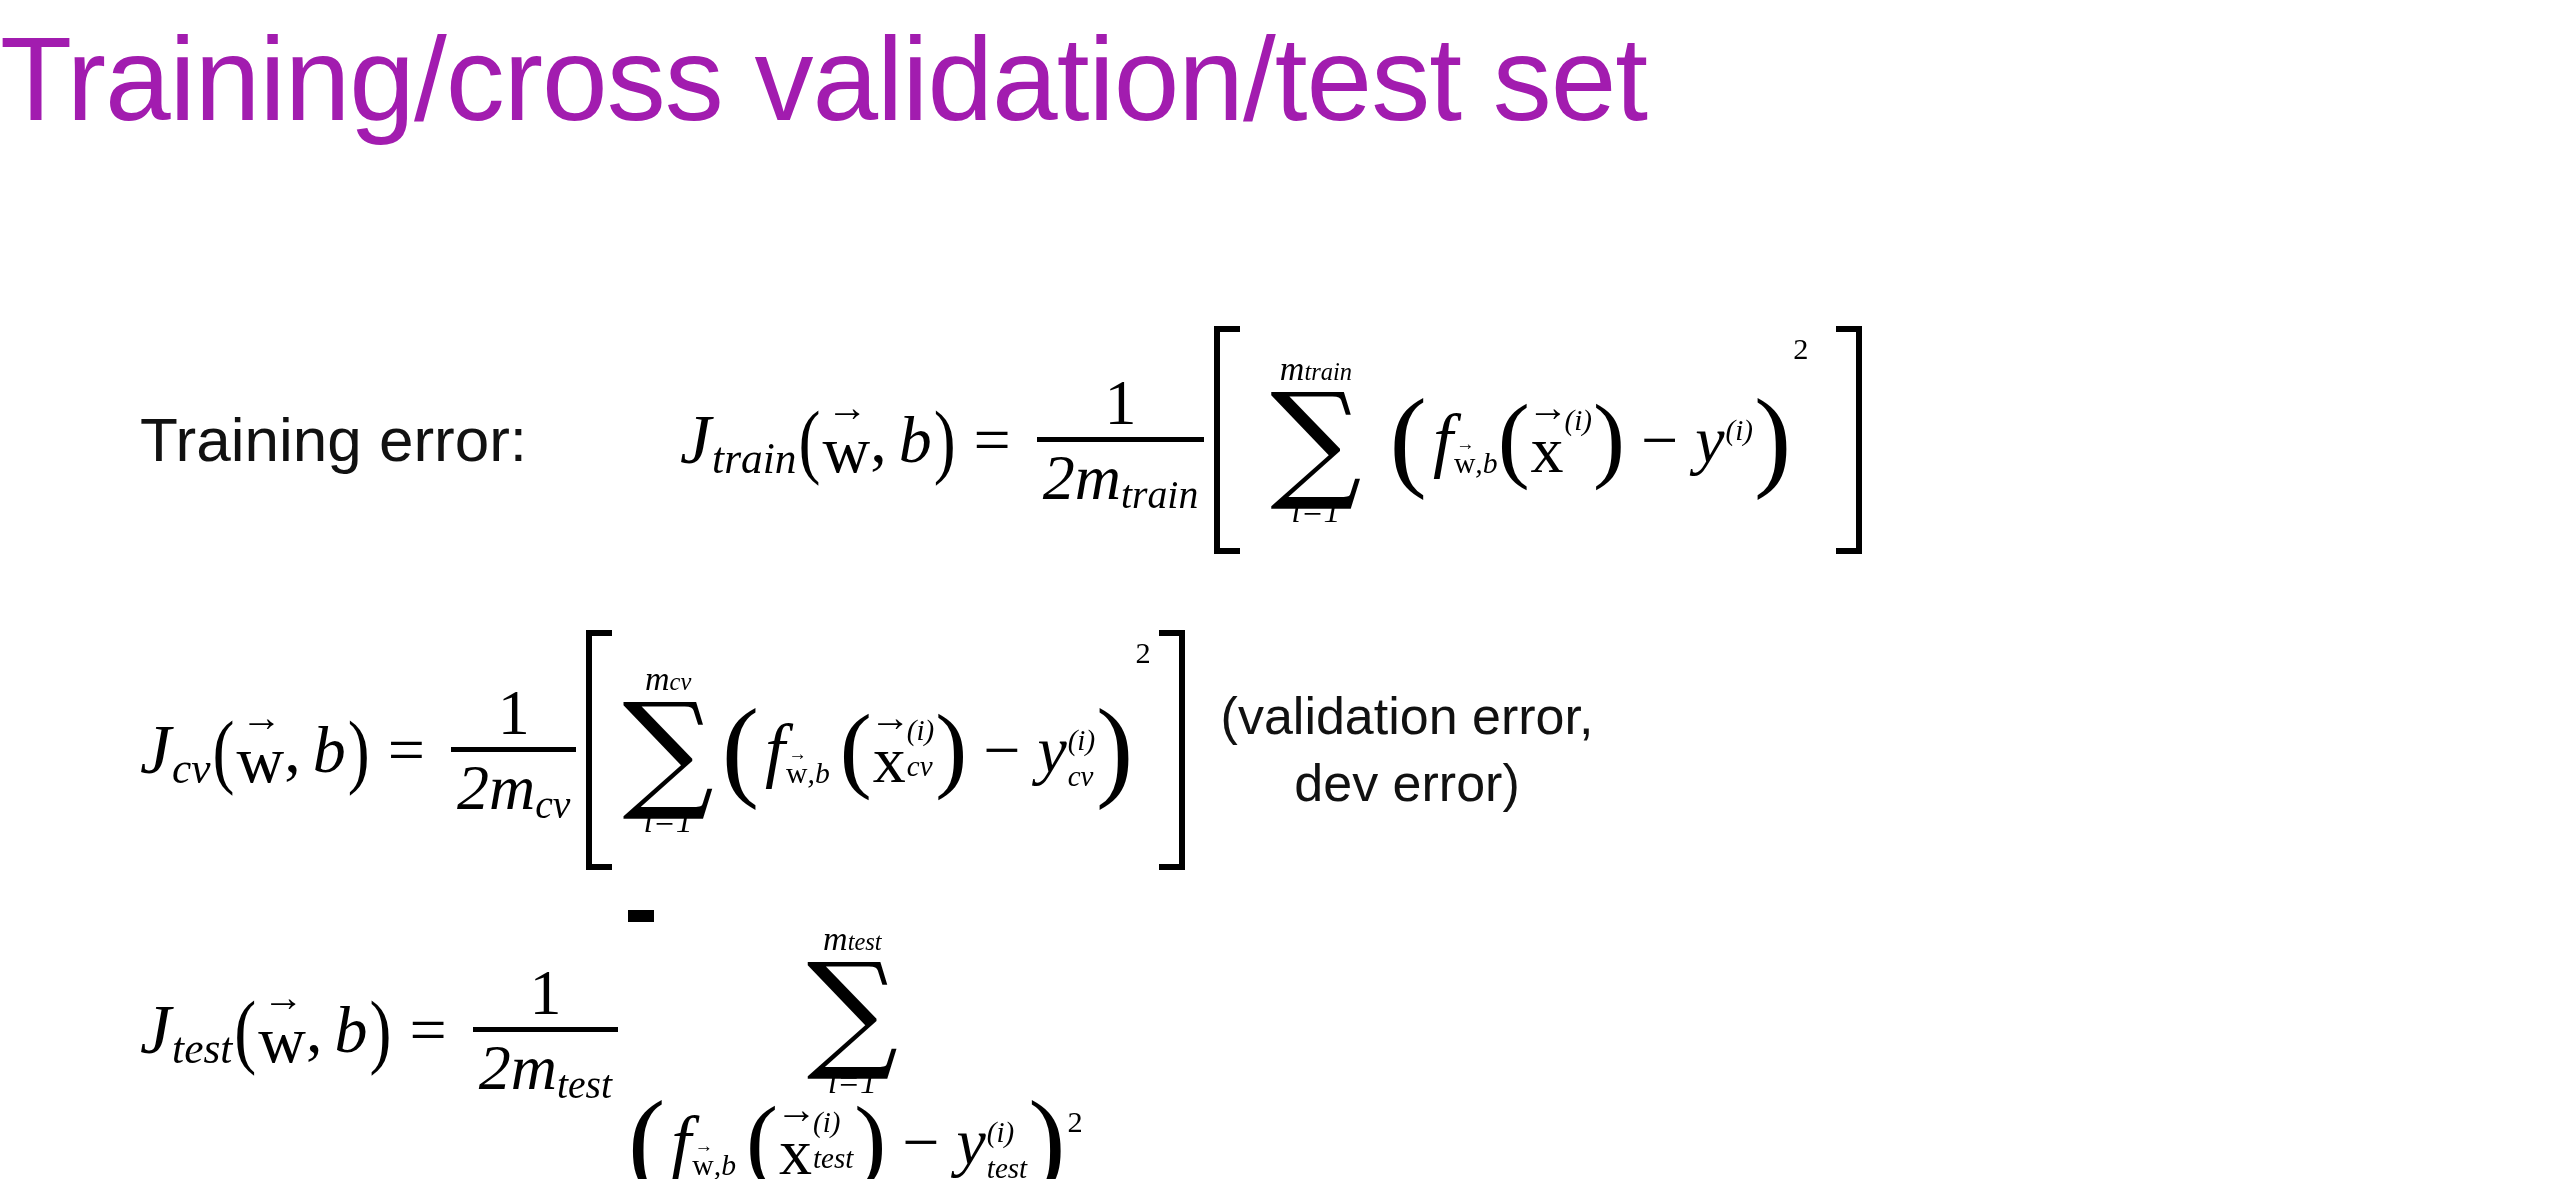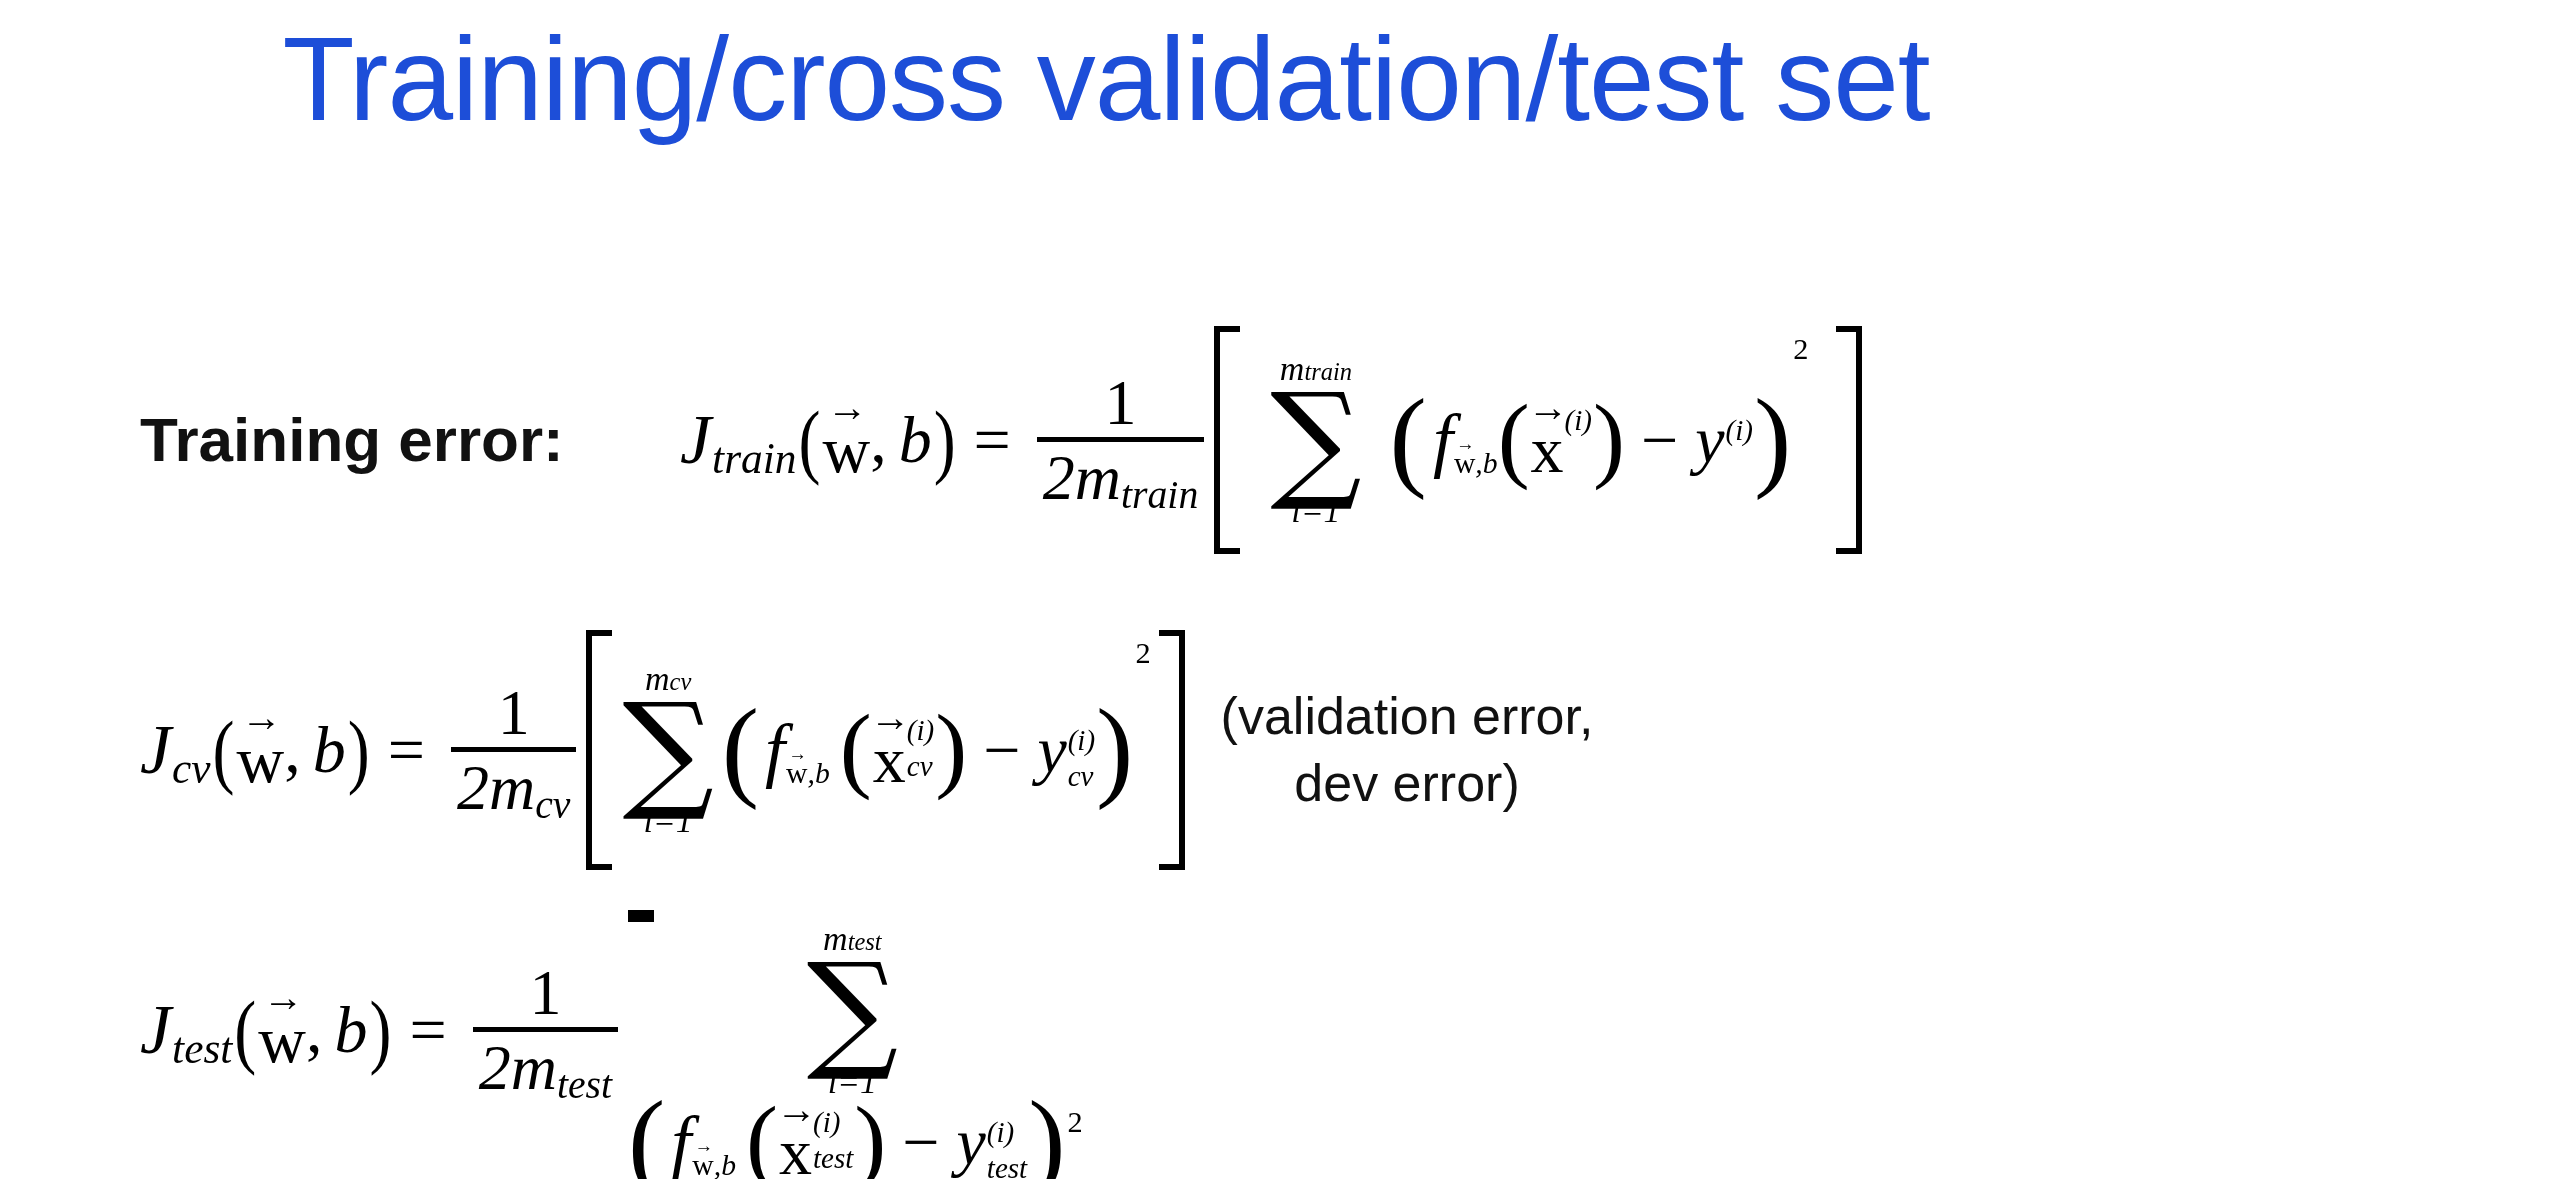--- a/index.html
+++ b/index.html
@@ -15,41 +15,41 @@
     color: #000000;
     position: relative;
   }
 
   
   #slide-title {
     position: absolute;
     left: 0;
     top: 18px;
     width: 2212px;
-    text-align: center;
+    text-align: left;
     font-family: "Liberation Sans", sans-serif;
     font-size: 118px;
     font-weight: 400;
     line-height: 1.05;
-    color: #1d4ed8;
+    color: #a21caf;
     letter-spacing: -1px;
     white-space: nowrap;
   }
 
   
   .eq-row {
     position: absolute;
     display: flex;
     align-items: center;
   }
 
   .row-label {
     font-family: "Liberation Sans", sans-serif;
     font-size: 62px;
-    font-weight: 700;
+    font-weight: 400;
     color: #111111;
     line-height: 1.18;
     white-space: pre-line;
   }
 
   
   .math {
     font-family: "Liberation Serif", "DejaVu Serif", serif;
     font-style: italic;
     color: #000000;

